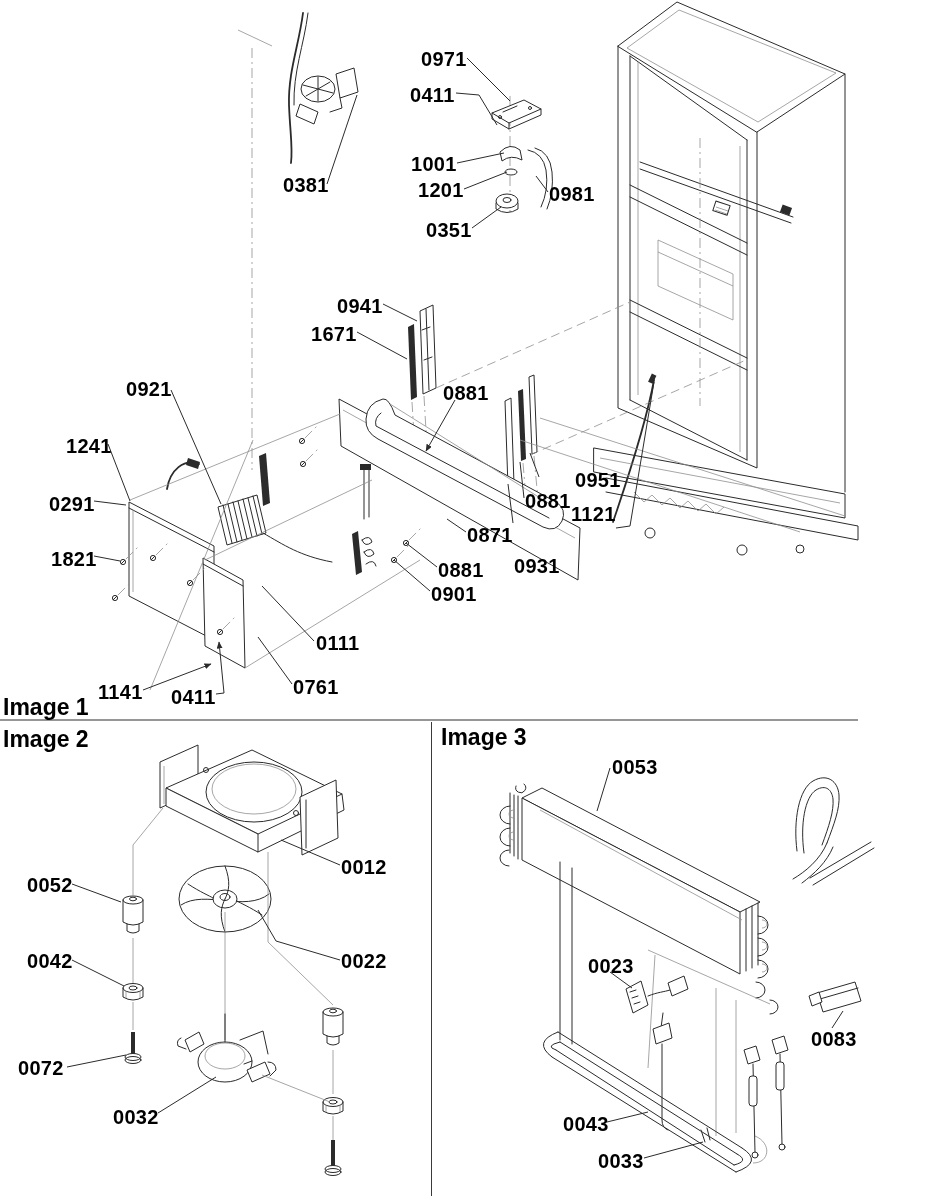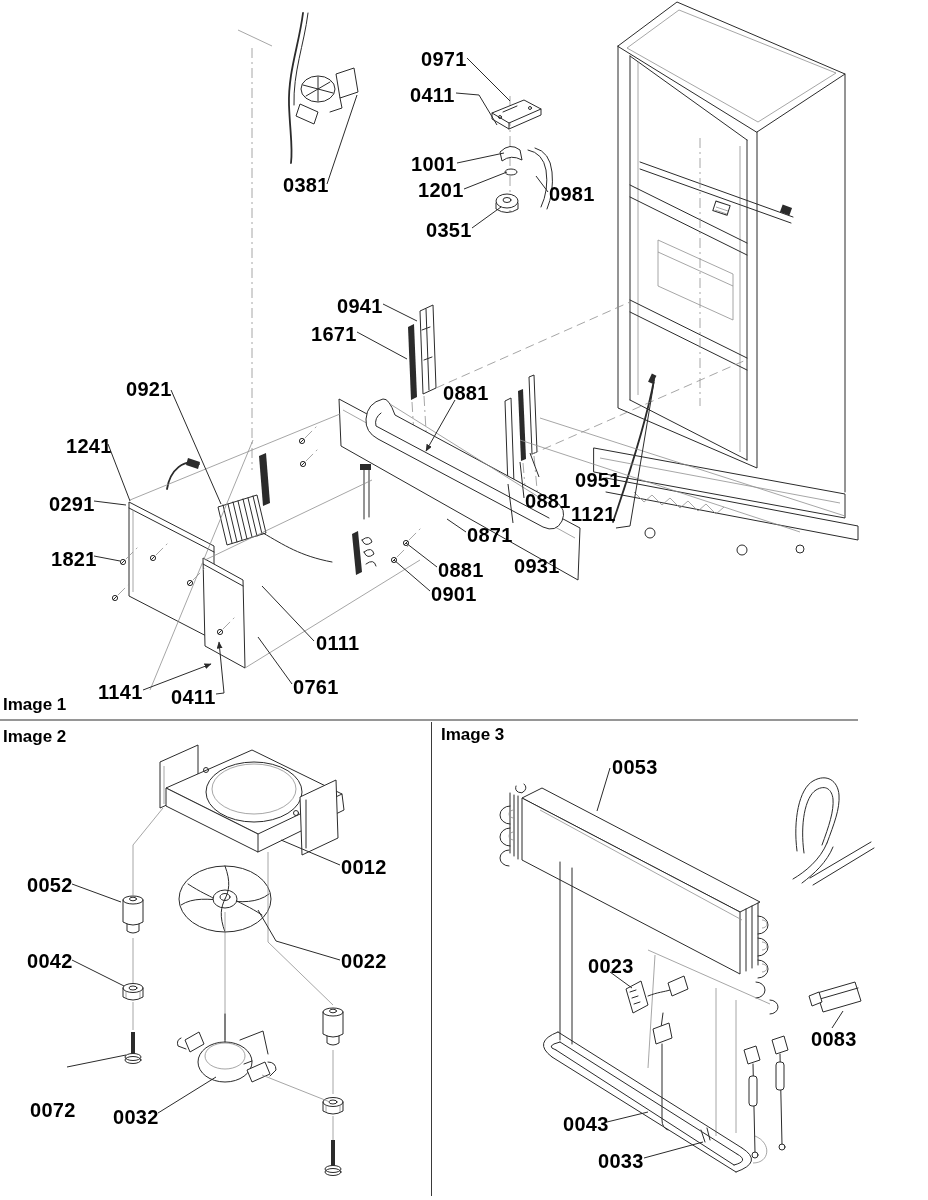--- a/index.html
+++ b/index.html
@@ -9,21 +9,21 @@
   .k{fill:none;stroke:#2b2b2b;stroke-width:1;stroke-linejoin:round;stroke-linecap:round;}
   .k2{fill:none;stroke:#2b2b2b;stroke-width:1.8;stroke-linejoin:round;stroke-linecap:round;}
   .lt{fill:none;stroke:#8f8f8f;stroke-width:0.8;}
   .dash{stroke-dasharray:9 5;}
   .dashdot{stroke-dasharray:10 4 2 4;}
   .dk{fill:#2b2b2b;stroke:none;}
   .fw{fill:#fff;stroke:#2b2b2b;stroke-width:1;stroke-linejoin:round;}
   .leader{fill:none;stroke:#2b2b2b;stroke-width:1;}
   .part-label{position:absolute;font-size:20px;font-weight:600;color:#000;
               white-space:nowrap;letter-spacing:.3px;line-height:1;}
-  .sec-title{position:absolute;font-size:17px;font-weight:600;color:#000;line-height:1;}
+  .sec-title{position:absolute;font-size:23px;font-weight:600;color:#000;line-height:1;}
   .hdiv{position:absolute;left:0;top:719px;width:858px;height:2px;background:#969696;}
   .vdiv{position:absolute;left:431px;top:722px;width:1px;height:474px;background:#3a3a3a;}
 </style>
 </head>
 <body>
 
 <div id="stage">
 
   <svg class="art" width="928" height="1200" viewBox="0 0 928 1200">
     <defs>
@@ -350,21 +350,21 @@
       <div class="part-label" style="left: 438px; top: 560px;">0881</div>
       <div class="part-label" style="left: 431px; top: 584px;">0901</div>
       <div class="part-label" style="left: 316px; top: 633px;">0111</div>
       <div class="part-label" style="left: 98px; top: 682px;">1141</div>
       <div class="part-label" style="left: 171px; top: 687px;">0411</div>
       <div class="part-label" style="left: 293px; top: 677px;">0761</div>
       <div class="part-label" style="left: 341px; top: 857px;">0012</div>
       <div class="part-label" style="left: 27px; top: 875px;">0052</div>
       <div class="part-label" style="left: 27px; top: 951px;">0042</div>
       <div class="part-label" style="left: 341px; top: 951px;">0022</div>
-      <div class="part-label" style="left: 30px; top: 1058px; margin-top: 42px;">0072</div>
+      <div class="part-label" style="left: 18px; top: 1058px;">0072</div>
       <div class="part-label" style="left: 113px; top: 1107px;">0032</div>
       <div class="part-label" style="left: 612px; top: 757px;">0053</div>
       <div class="part-label" style="left: 588px; top: 956px;">0023</div>
       <div class="part-label" style="left: 811px; top: 1029px;">0083</div>
       <div class="part-label" style="left: 563px; top: 1114px;">0043</div>
       <div class="part-label" style="left: 598px; top: 1151px; text-align: center;">0033</div>
     </div>
 </div>
 
 </body></html>

